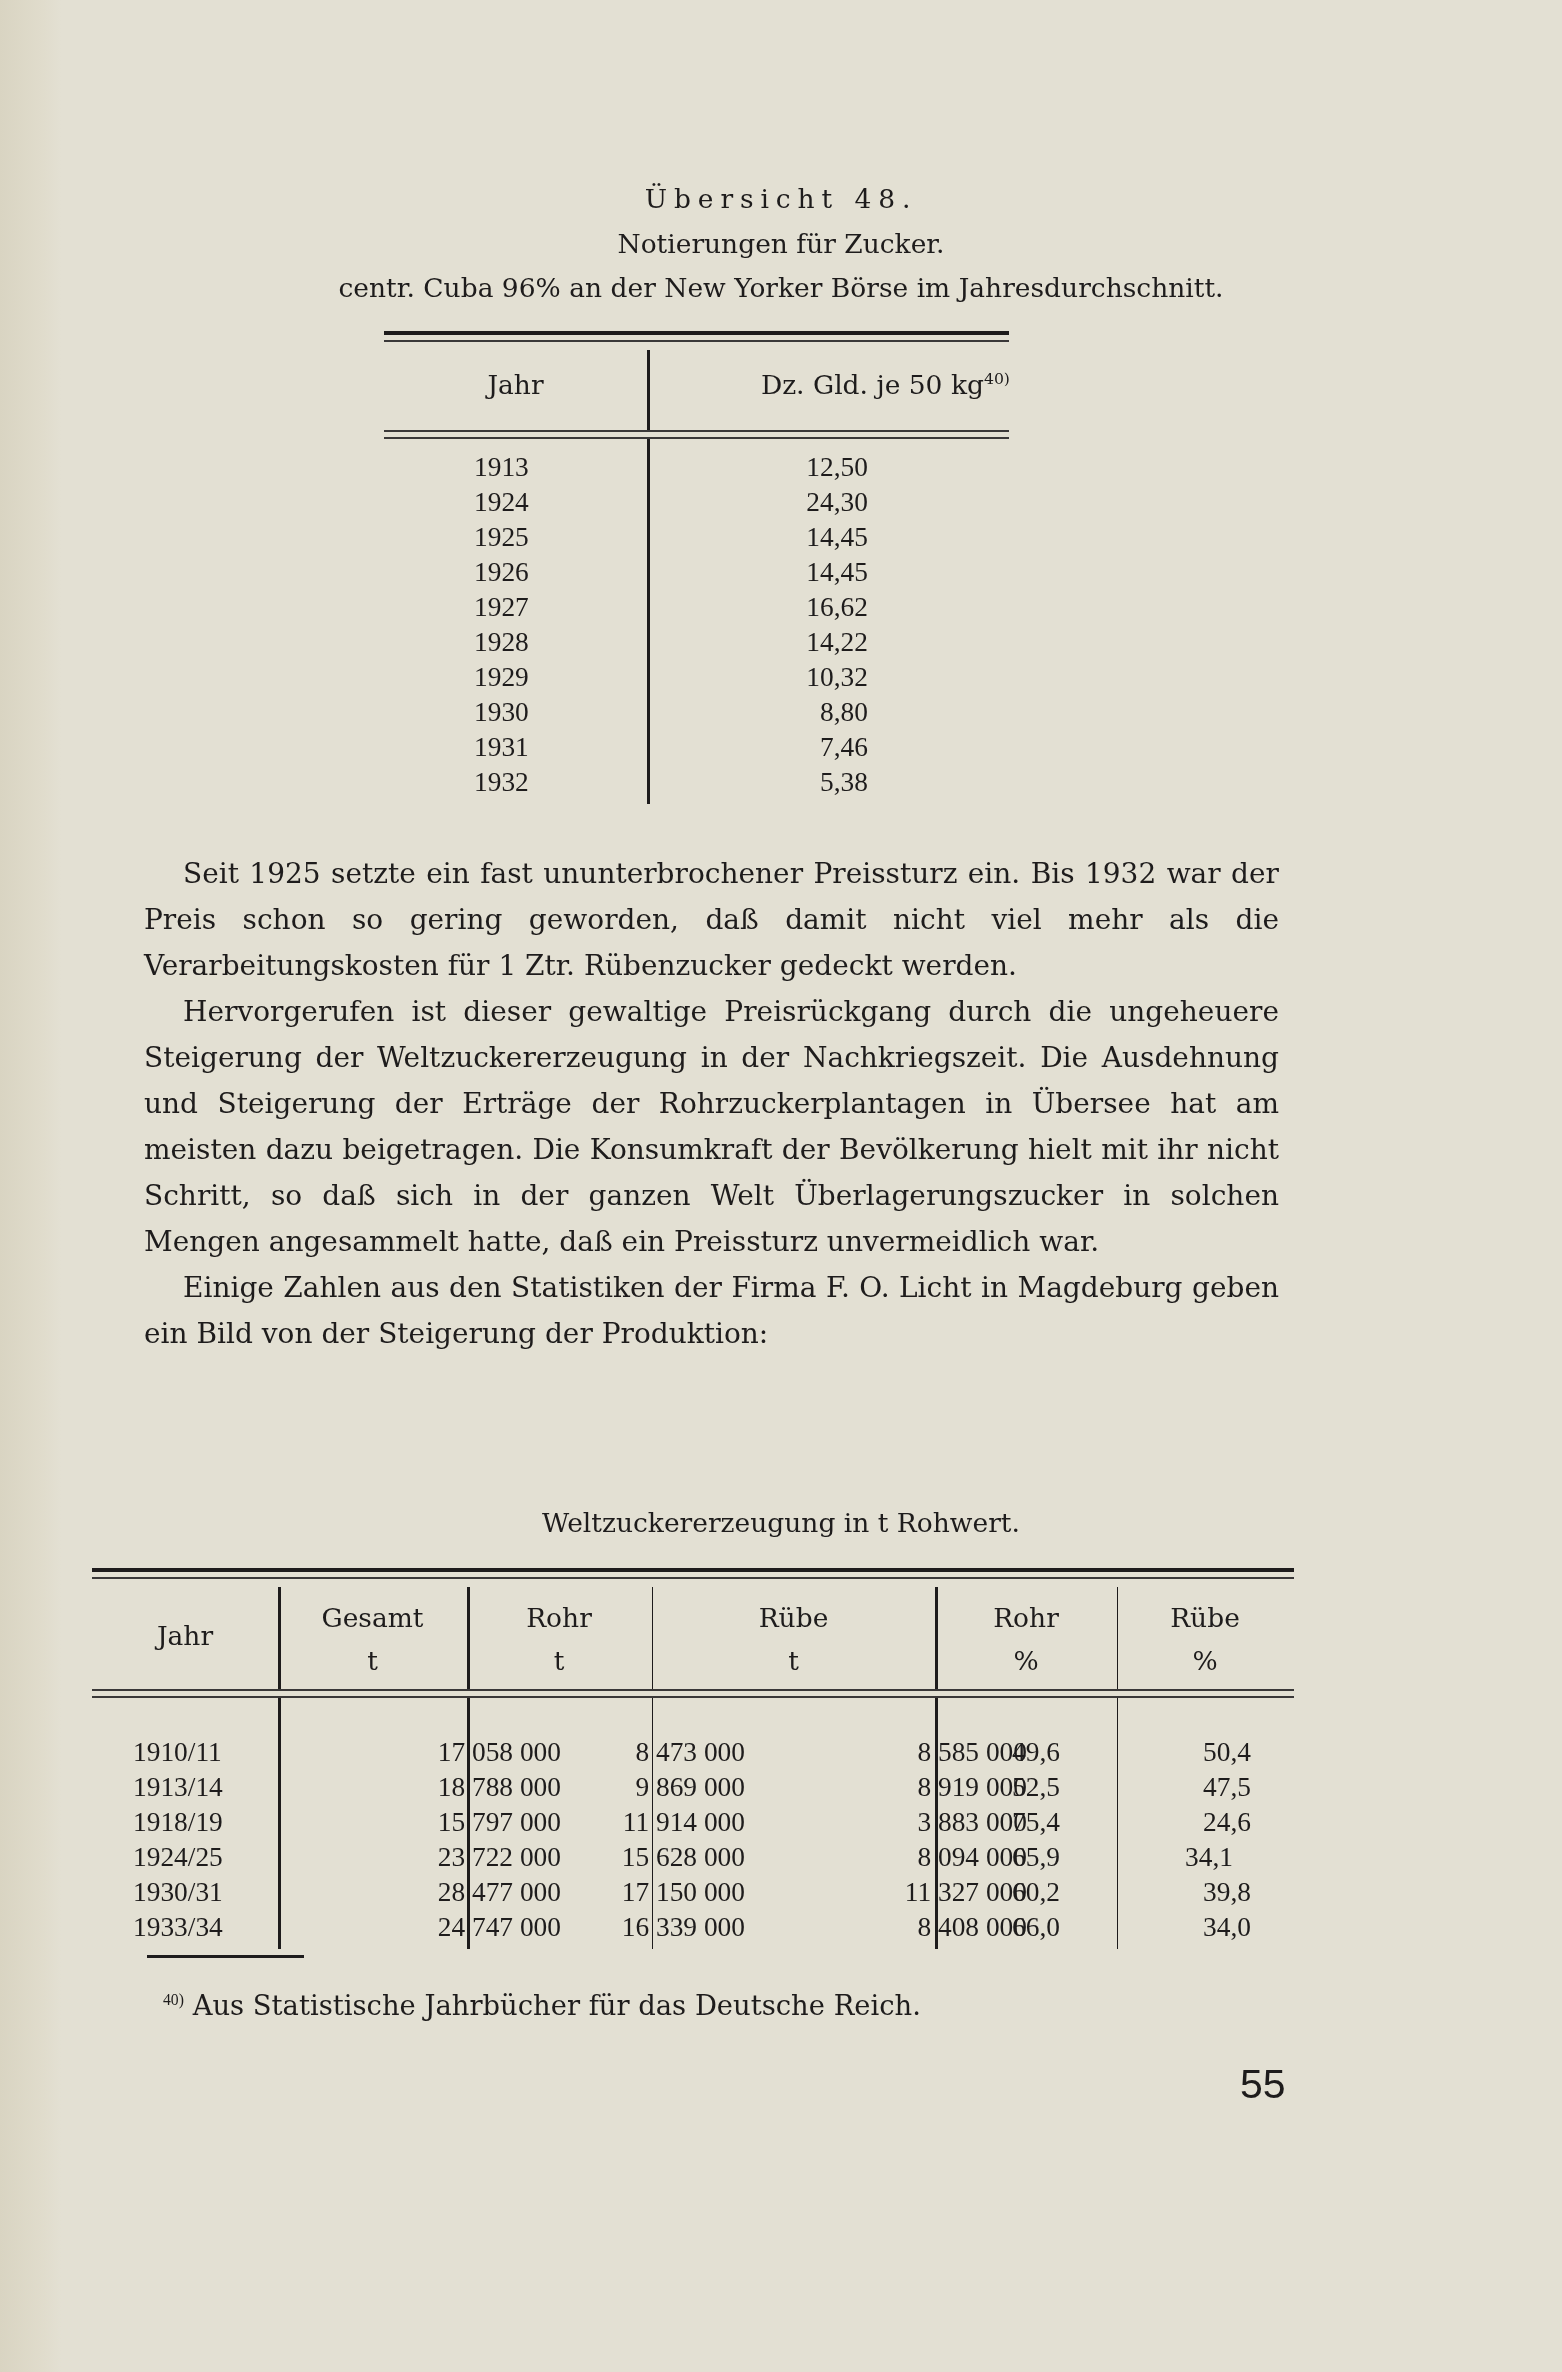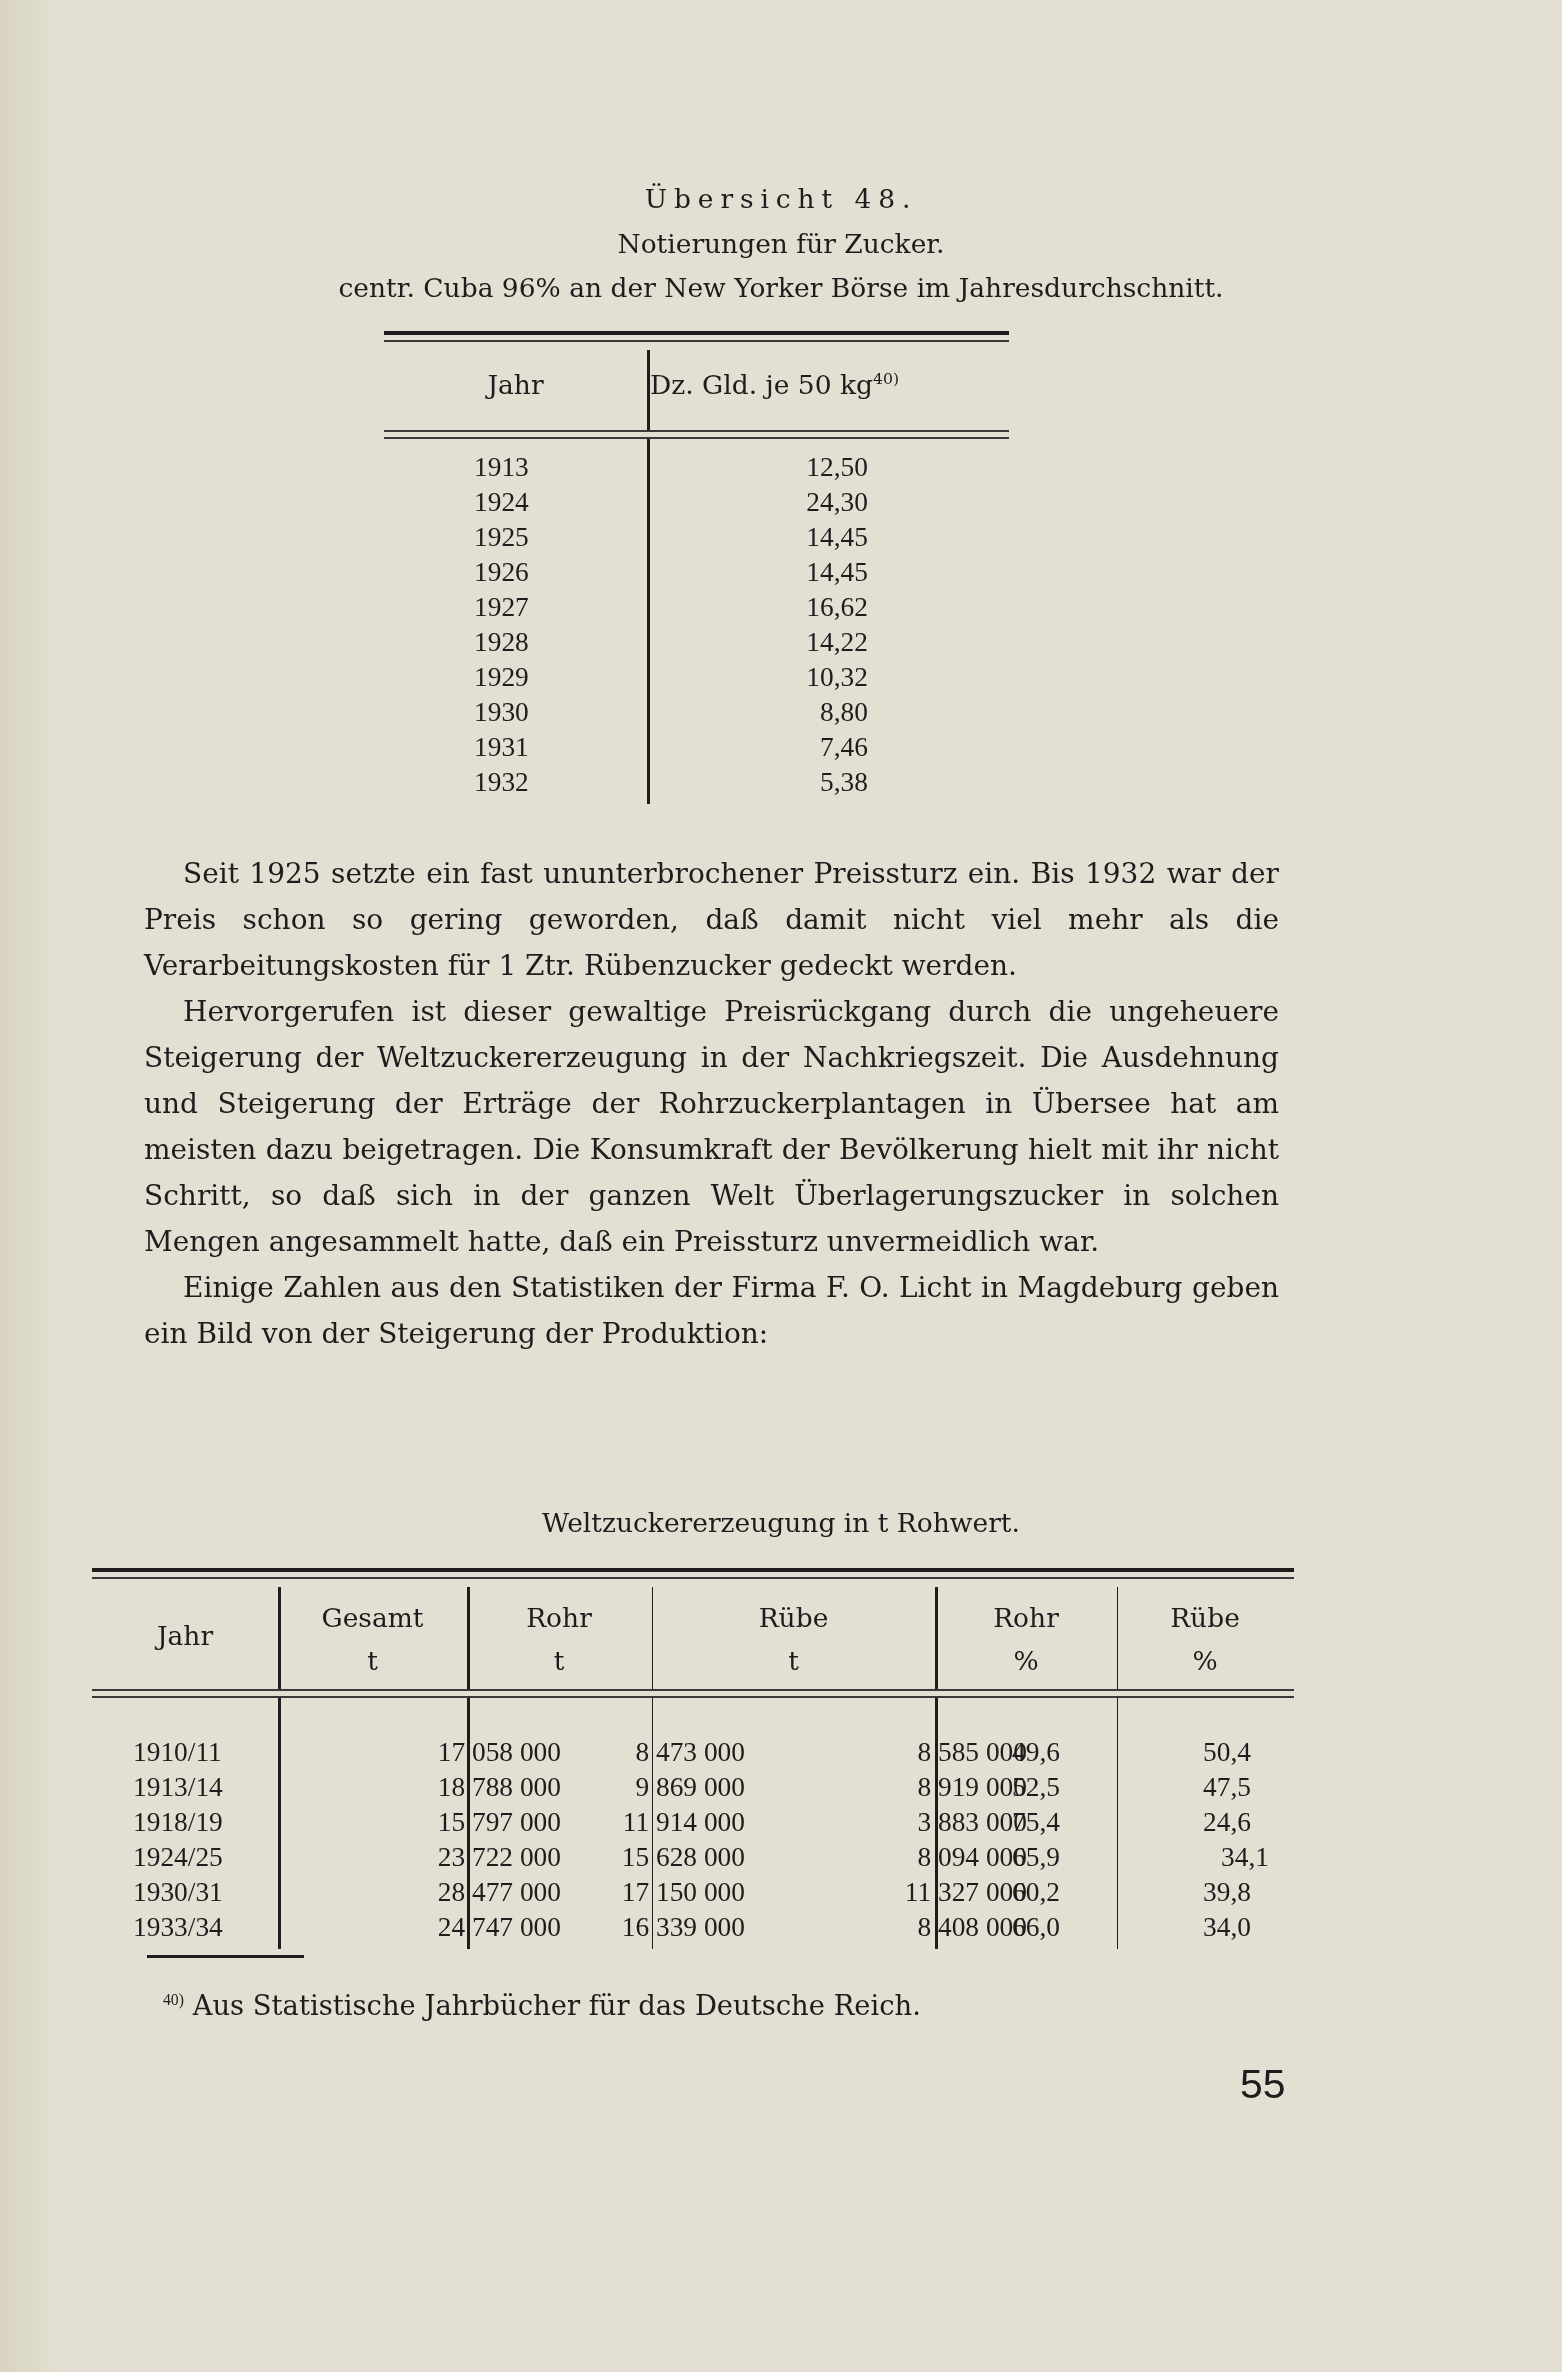--- a/index.html
+++ b/index.html
@@ -26,21 +26,21 @@
     }
     .spaced { letter-spacing: 6.9px; }
 
     
     .t1 { position: absolute; left: 384px; top: 331px; width: 625px; }
     .rule-thick { height: 3.9px; background: #1e1c1c; }
     .rule-thin  { height: 2px; background: #3a3838; }
     .t1 .head { position: relative; height: 88px; }
     .t1 .vline { position: absolute; left: 263px; width: 2.9px; background: #1e1c1c; }
     .t1 .h-year { position: absolute; left: 0; width: 263px; top: 27.4px; text-align: center; font-family: "DejaVu Serif", serif; font-size: 26.5px; }
-    .t1 .h-val  { position: absolute; left: 266px; width: 360px; top: 27.4px; text-align: left; font-family: "DejaVu Serif", serif; font-size: 26.5px; }
+    .t1 .h-val  { position: absolute; left: 266px; width: 360px; top: 27.4px; text-align: right; font-family: "DejaVu Serif", serif; font-size: 26.5px; }
     .sup { font-size: 15.7px; vertical-align: 9.8px; }
     .t1 .body { position: relative; padding-top: 11.8px; padding-bottom: 3.9px; }
     .t1 .row { height: 35px; font-family: "Liberation Serif", serif; font-size: 27.4px; line-height: 34px; position: relative; }
     .t1 .c-year { position: absolute; left: 90px; }
     .t1 .c-val  { position: absolute; right: 141px; text-align: right; }
 
     
     .text {
       position: absolute; left: 144px; width: 1135px;
       font-family: "DejaVu Serif", serif; font-size: 28px; line-height: 46px;
@@ -204,21 +204,21 @@
           <span class="cell" style="right: 267px;">3 883 000</span>
           <span class="cell" style="left: 902px; text-align: center; width: 84px;">75,4</span>
           <span class="cell" style="left: 1093px; text-align: center; width: 84px;">24,6</span>
         </div>
         <div class="row">
           <span class="cell" style="left: 41px; text-align: center;">1924/25</span>
           <span class="cell" style="right: 733px;">23 722 000</span>
           <span class="cell" style="right: 549px;">15 628 000</span>
           <span class="cell" style="right: 267px;">8 094 000</span>
           <span class="cell" style="left: 902px; text-align: center; width: 84px;">65,9</span>
-          <span class="cell" style="left: 1093px; text-align: right; width: 84px;">34,1</span>
+          <span class="cell" style="left: 1093px; text-align: left; width: 84px;">34,1</span>
         </div>
         <div class="row">
           <span class="cell" style="left: 41px; text-align: left;">1930/31</span>
           <span class="cell" style="right: 733px;">28 477 000</span>
           <span class="cell" style="right: 549px;">17 150 000</span>
           <span class="cell" style="right: 267px;">11 327 000</span>
           <span class="cell" style="left: 902px; text-align: center; width: 84px;">60,2</span>
           <span class="cell" style="left: 1093px; text-align: center; width: 84px;">39,8</span>
         </div>
         <div class="row">

